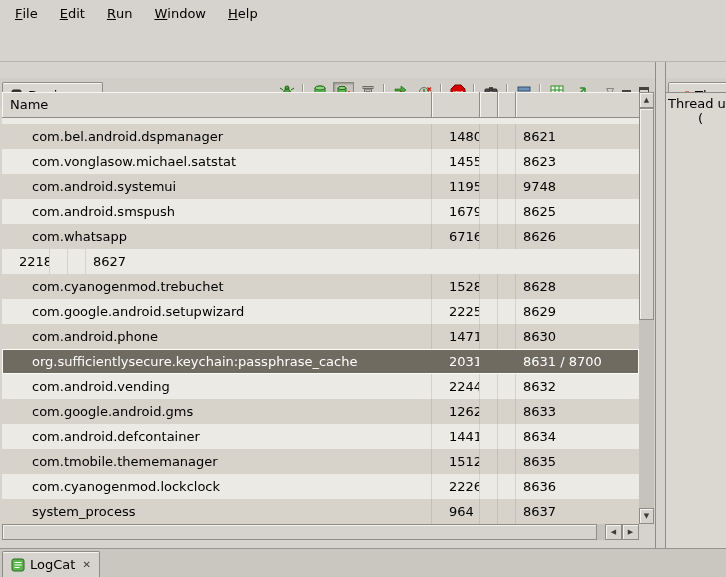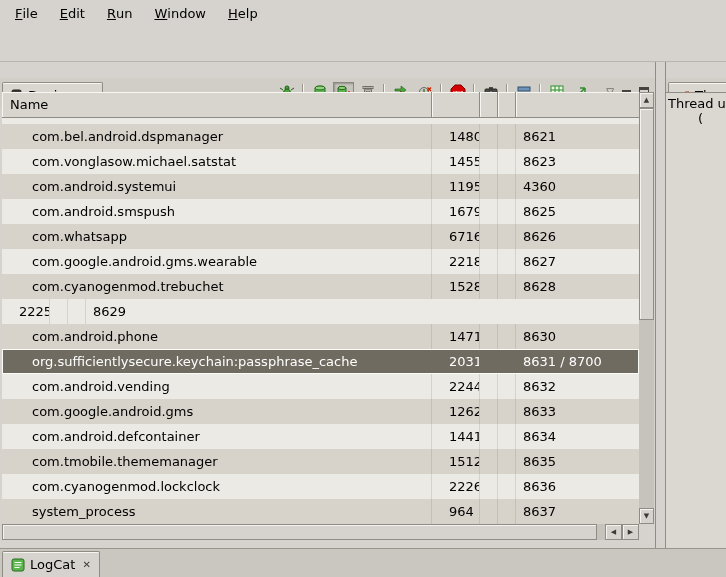--- a/index.html
+++ b/index.html
@@ -226,51 +226,51 @@
             <div class="cell c-pid">14553</div>
             <div class="cell c-a"></div>
             <div class="cell c-b"></div>
             <div class="cell c-port">8623</div>
           </div>
         <div class="trow r-dark">
             <div class="cell c-name">com.android.systemui</div>
             <div class="cell c-pid">1195</div>
             <div class="cell c-a"></div>
             <div class="cell c-b"></div>
-            <div class="cell c-port">4360</div>
+            <div class="cell c-port">9748</div>
           </div>
         <div class="trow r-light">
             <div class="cell c-name">com.android.smspush</div>
             <div class="cell c-pid">1679</div>
             <div class="cell c-a"></div>
             <div class="cell c-b"></div>
             <div class="cell c-port">8625</div>
           </div>
         <div class="trow r-dark">
             <div class="cell c-name">com.whatsapp</div>
             <div class="cell c-pid">6716</div>
             <div class="cell c-a"></div>
             <div class="cell c-b"></div>
             <div class="cell c-port">8626</div>
           </div>
         <div class="trow r-light">
-            <div class="cell c-name">com.google.android.gms.wearable</div>
             <div class="cell c-pid">22185</div>
             <div class="cell c-a"></div>
             <div class="cell c-b"></div>
             <div class="cell c-port">8627</div>
           </div>
         <div class="trow r-dark">
             <div class="cell c-name">com.cyanogenmod.trebuchet</div>
             <div class="cell c-pid">1528</div>
             <div class="cell c-a"></div>
             <div class="cell c-b"></div>
             <div class="cell c-port">8628</div>
           </div>
         <div class="trow r-light">
+            <div class="cell c-name">com.google.android.setupwizard</div>
             <div class="cell c-pid">22250</div>
             <div class="cell c-a"></div>
             <div class="cell c-b"></div>
             <div class="cell c-port">8629</div>
           </div>
         <div class="trow r-dark">
             <div class="cell c-name">com.android.phone</div>
             <div class="cell c-pid">1471</div>
             <div class="cell c-a"></div>
             <div class="cell c-b"></div>

